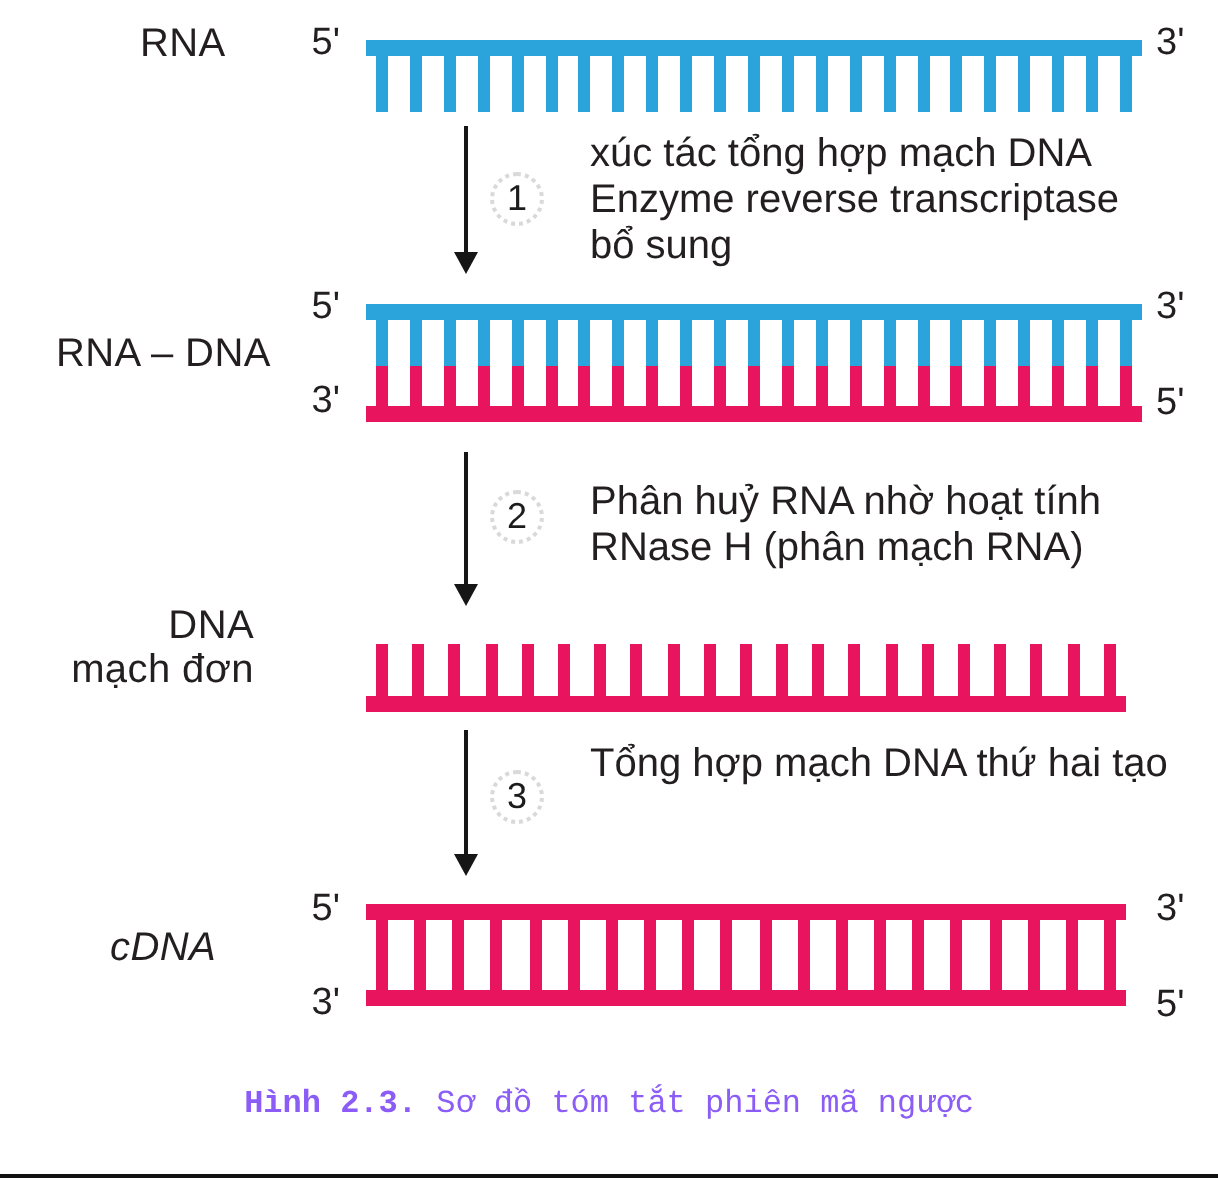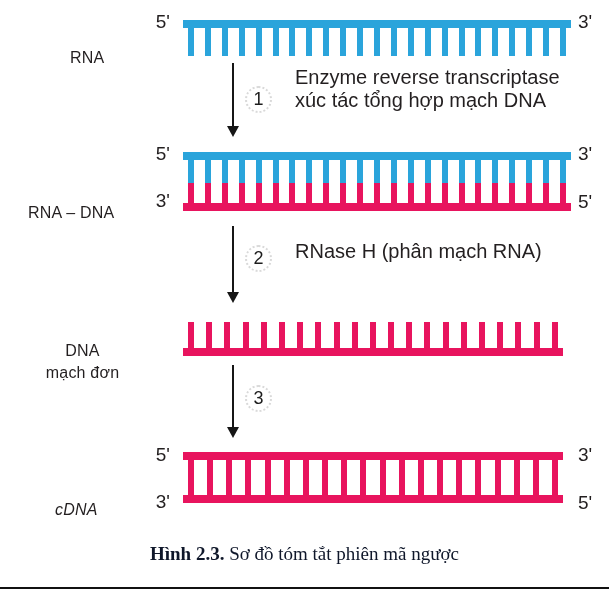--- a/index.html
+++ b/index.html
@@ -1,20 +1,20 @@
 <!DOCTYPE html>
 <html style="--rna: #2aa4db; --dna: #e8145e; --text: #231f20; --circle: #d9d9d9;"><head>
 <meta charset="utf-8">
 <style>
   html,body{margin:0;padding:0;background:#fff;}
   body{width:609px;height:589px;overflow:hidden;position:relative;
        font-family:"Liberation Sans","DejaVu Sans",sans-serif;color:var(--text,#231f20);}
   .abs{position:absolute;}
   
-  .rowlabel{font-size:16px;letter-spacing:0.2px;margin-top:38px;}
+  .rowlabel{font-size:20px;letter-spacing:0.2px;}
   .rowlabel.center{text-align:center;line-height:22px;}
   .prime{font-size:19px;width:24px;}
   .prime.left{text-align:right;}
   
   .bar{height:8px;}
   .bar.blue{background:var(--rna);}
   .bar.red{background:var(--dna);}
   .teeth-row,.rungs{display:flex;justify-content:space-between;padding:0 5px;}
   .tooth,.rung{width:6px;}
   .tooth.blue{height:28px;background:var(--rna);}
@@ -23,22 +23,22 @@
   .rung.red{height:35px;background:var(--dna);}
   
   .arrow{width:12px;display:flex;flex-direction:column;align-items:center;}
   .arrow .shaft{width:2.5px;background:#161616;flex:1;}
   .arrow .head{width:0;height:0;border-left:6px solid transparent;border-right:6px solid transparent;border-top:11px solid #161616;}
   
   .step-circle{width:27px;height:27px;border:2px dotted var(--circle);border-radius:50%;
     display:flex;align-items:center;justify-content:center;font-size:18px;color:#1c1c1c;box-sizing:border-box;}
   .step-text{font-size:20px;line-height:23px;white-space:nowrap;}
   
-  .caption{left:0;right:0;text-align:center;font-family:Liberation Serif, serif;
-    font-size:19px;color:#0f172a;}
+  .caption{left:0;right:0;text-align:center;font-family:Liberation Mono, monospace;
+    font-size:16px;color:#8b5cf6;}
   .caption b{font-weight:bold;}
   .bottom-rule{left:0;right:0;bottom:0;height:2px;background:#111;}
 </style>
 </head>
 <body>
 
 <div class="abs rowlabel" style="left:70px;top:11px;">RNA</div>
 <div class="abs prime left" style="left:146px;top:11px;">5'</div>
 <div class="abs" style="left:183px;top:20px;width:388px;">
   <div class="bar blue"></div>
@@ -71,22 +71,23 @@
 <div class="abs prime" style="left:578px;top:11px;">3'</div>
 
 <div class="abs arrow" style="left:227px;top:63px;height:74px;">
   <div class="shaft"></div>
   <div class="head"></div>
 </div>
 <div class="abs step-circle" style="left:245px;top:86px;">
   <span>1</span>
 </div>
 <div class="abs step-text" style="left:295px;top:66px;">
+  <div>xúc tác tổng hợp mạch DNA</div>
   <div>Enzyme reverse transcriptase</div>
-  <div>xúc tác tổng hợp mạch DNA</div>
+  <div>bổ sung</div>
 </div>
 
 <div class="abs rowlabel" style="left:28px;top:166px;">RNA – DNA</div>
 <div class="abs prime left" style="left:146px;top:143px;">5'</div>
 <div class="abs prime left" style="left:146px;top:190px;">3'</div>
 <div class="abs" style="left:183px;top:152px;width:388px;">
   <div class="bar blue"></div>
   <div class="rungs" style="height:43px;">
       <div class="rung split"></div>
       <div class="rung split"></div>
@@ -118,24 +119,25 @@
 <div class="abs prime" style="left:578px;top:191px;">5'</div>
 
 <div class="abs arrow" style="left:227px;top:226px;height:77px;">
   <div class="shaft"></div>
   <div class="head"></div>
 </div>
 <div class="abs step-circle" style="left:245px;top:245px;">
   <span>2</span>
 </div>
 <div class="abs step-text" style="left:295px;top:240px;">
+  <div>Phân huỷ RNA nhờ hoạt tính</div>
   <div>RNase H (phân mạch RNA)</div>
 </div>
 
-<div class="abs rowlabel center" style="left:25px;top:302px;width:115px;">
+<div class="abs rowlabel center" style="left:12px;top:302px;width:115px;text-align:right;">
   <div>DNA</div>
   <div>mạch đơn</div>
 </div>
 <div class="abs" style="left:183px;top:322px;width:380px;">
   <div class="teeth-row" style="height:26px;align-items:flex-end;">
       <div class="tooth red"></div>
       <div class="tooth red"></div>
       <div class="tooth red"></div>
       <div class="tooth red"></div>
       <div class="tooth red"></div>
@@ -160,20 +162,21 @@
 </div>
 
 <div class="abs arrow" style="left:227px;top:365px;height:73px;">
   <div class="shaft"></div>
   <div class="head"></div>
 </div>
 <div class="abs step-circle" style="left:245px;top:385px;">
   <span>3</span>
 </div>
 <div class="abs step-text" style="left:295px;top:371px;">
+  <div>Tổng hợp mạch DNA thứ hai tạo</div>
 </div>
 
 <div class="abs rowlabel" style="left:55px;top:463px;font-style:italic;">cDNA</div>
 <div class="abs prime left" style="left:146px;top:444px;">5'</div>
 <div class="abs prime left" style="left:146px;top:491px;">3'</div>
 <div class="abs" style="left:183px;top:452px;width:380px;">
   <div class="bar red"></div>
   <div class="rungs" style="height:35px;">
       <div class="rung red"></div>
       <div class="rung red"></div>

